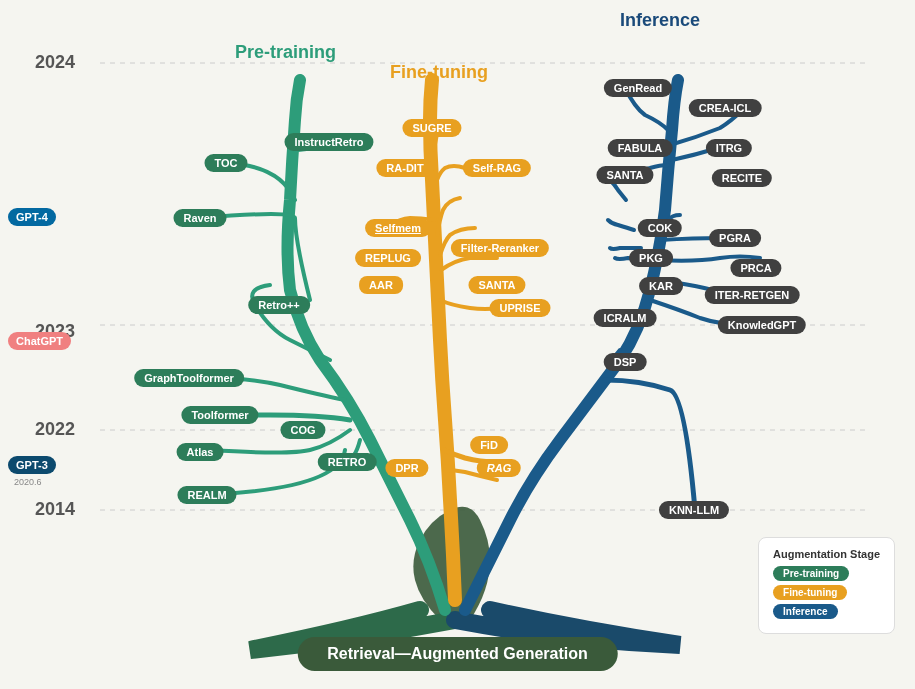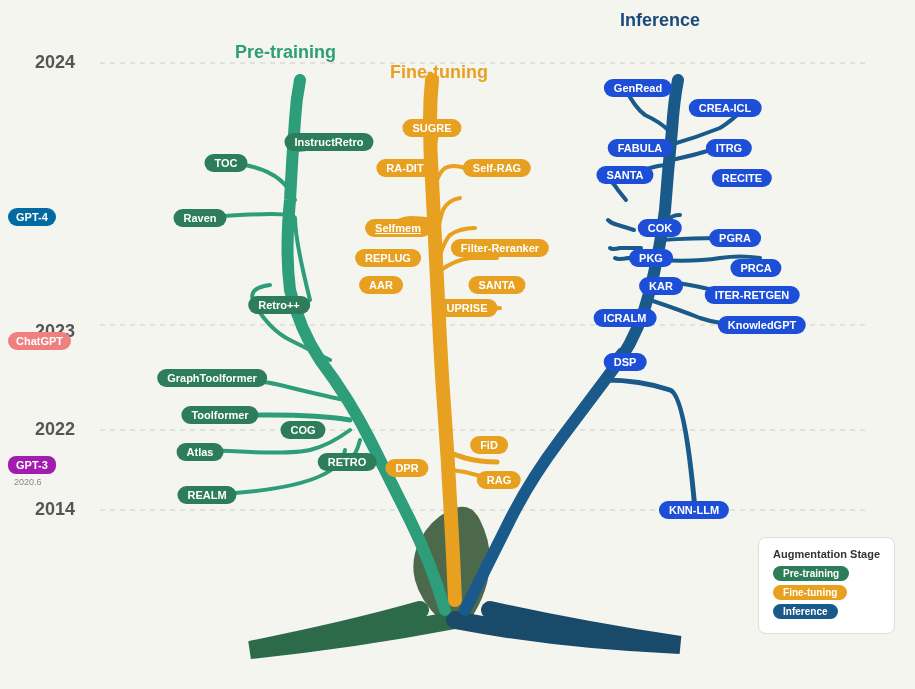--- a/index.html
+++ b/index.html
@@ -27,41 +27,41 @@
       padding: 3px 10px;
       font-size: 11px;
       font-weight: 600;
       color: white;
       white-space: nowrap;
       transform: translate(-50%, -50%);
       text-align: center;
     }
     .pill-pretraining { background: #2d7d5a; }
     .pill-finetuning { background: #e8a020; }
-    .pill-inference { background: #1d4ed8; }
+    .pill-inference { background: #404040; }
 
     .year-label {
       position: absolute;
       font-size: 18px;
       font-weight: 700;
       color: #555;
       left: 35px;
     }
     .era-label {
       position: absolute;
       left: 8px;
       border-radius: 10px;
       padding: 3px 8px;
       font-size: 11px;
       font-weight: 700;
       color: white;
     }
     .era-gpt4 { background: #0369a1; }
     .era-chatgpt { background: #f08080; }
-    .era-gpt3 { background: #a21caf; border-radius: 8px; }
+    .era-gpt3 { background: #0c4a6e; }
 
     .section-title {
       position: absolute;
       font-size: 18px;
       font-weight: 700;
     }
     .title-pretraining { color: #2d9d7a; }
     .title-finetuning { color: #e8a020; }
     .title-inference { color: #1a4a7a; }
 
@@ -181,57 +181,58 @@
   <div style="position:absolute; left:14px; top:477px; font-size:9px; color:#888;">2020.6</div>
 
   <div class="section-title title-pretraining" style="top: 42px; left: 235px;">Pre-training</div>
   <div class="section-title title-finetuning" style="top: 62px; left: 390px;">Fine-tuning</div>
   <div class="section-title title-inference" style="top: 10px; left: 620px;">Inference</div>
 
   <div class="label-pill pill-pretraining" style="left:226px; top:163px;">TOC</div>
   <div class="label-pill pill-pretraining" style="left:329px; top:142px;">InstructRetro</div>
   <div class="label-pill pill-pretraining" style="left:200px; top:218px;">Raven</div>
   <div class="label-pill pill-pretraining" style="left:279px; top:305px;">Retro++</div>
-  <div class="label-pill pill-pretraining" style="left:212px; top:378px;">GraphToolformer</div>
+  <div class="label-pill pill-pretraining" style="left:189px; top:378px;">GraphToolformer</div>
   <div class="label-pill pill-pretraining" style="left:220px; top:415px;">Toolformer</div>
   <div class="label-pill pill-pretraining" style="left:303px; top:430px;">COG</div>
   <div class="label-pill pill-pretraining" style="left:200px; top:452px;">Atlas</div>
   <div class="label-pill pill-pretraining" style="left:347px; top:462px;">RETRO</div>
   <div class="label-pill pill-pretraining" style="left:207px; top:495px;">REALM</div>
 
   <div class="label-pill pill-finetuning" style="left:432px; top:128px;">SUGRE</div>
   <div class="label-pill pill-finetuning" style="left:405px; top:168px;text-align:center;">RA-DIT</div>
   <div class="label-pill pill-finetuning" style="left:497px; top:168px;">Self-RAG</div>
   <div class="label-pill pill-finetuning" style="left:398px; top:228px;text-decoration:underline;">Selfmem</div>
   <div class="label-pill pill-finetuning" style="left:500px; top:248px;">Filter-Reranker</div>
   <div class="label-pill pill-finetuning" style="left:388px; top:258px;">REPLUG</div>
-  <div class="label-pill pill-finetuning" style="left:381px; top:285px;">AAR</div>
+  <div class="label-pill pill-finetuning" style="left:381px; top:285px;border-radius:8px;">AAR</div>
   <div class="label-pill pill-finetuning" style="left:497px; top:285px;">SANTA</div>
-  <div class="label-pill pill-finetuning" style="left:467px; top:308px;">UPRISE</div>
+  <div class="label-pill pill-finetuning" style="left:520px; top:308px;">UPRISE</div>
   <div class="label-pill pill-finetuning" style="left:407px; top:468px;">DPR</div>
   <div class="label-pill pill-finetuning" style="left:489px; top:445px;">FiD</div>
-  <div class="label-pill pill-finetuning" style="left:499px; top:480px;">RAG</div>
+  <div class="label-pill pill-finetuning" style="left:499px; top:468px;font-style:italic;">RAG</div>
 
   <div class="label-pill pill-inference" style="left:638px; top:88px;">GenRead</div>
   <div class="label-pill pill-inference" style="left:725px; top:108px;">CREA-ICL</div>
   <div class="label-pill pill-inference" style="left:640px; top:148px;">FABULA</div>
   <div class="label-pill pill-inference" style="left:729px; top:148px;">ITRG</div>
   <div class="label-pill pill-inference" style="left:625px; top:175px;">SANTA</div>
   <div class="label-pill pill-inference" style="left:742px; top:178px;">RECITE</div>
   <div class="label-pill pill-inference" style="left:660px; top:228px;">COK</div>
   <div class="label-pill pill-inference" style="left:735px; top:238px;">PGRA</div>
   <div class="label-pill pill-inference" style="left:651px; top:258px;">PKG</div>
   <div class="label-pill pill-inference" style="left:629px; top:286px;margin-left:32px;">KAR</div>
   <div class="label-pill pill-inference" style="left:756px; top:268px;">PRCA</div>
   <div class="label-pill pill-inference" style="left:752px; top:295px;">ITER-RETGEN</div>
   <div class="label-pill pill-inference" style="left:625px; top:318px;">ICRALM</div>
   <div class="label-pill pill-inference" style="left:762px; top:325px;">KnowledGPT</div>
   <div class="label-pill pill-inference" style="left:625px; top:362px;">DSP</div>
   <div class="label-pill pill-inference" style="left:694px; top:510px;">KNN-LLM</div>
 
+  <div class="main-title">Retrieval—Augmented Generation</div>
 
   <div class="legend-box">
     <div class="legend-title">Augmentation Stage</div>
     <div class="legend-item">
       <span class="legend-pill" style="background:#2d7d5a;">Pre-training</span>
     </div>
     <div class="legend-item">
       <span class="legend-pill" style="background:#e8a020;">Fine-tuning</span>
     </div>
     <div class="legend-item">

